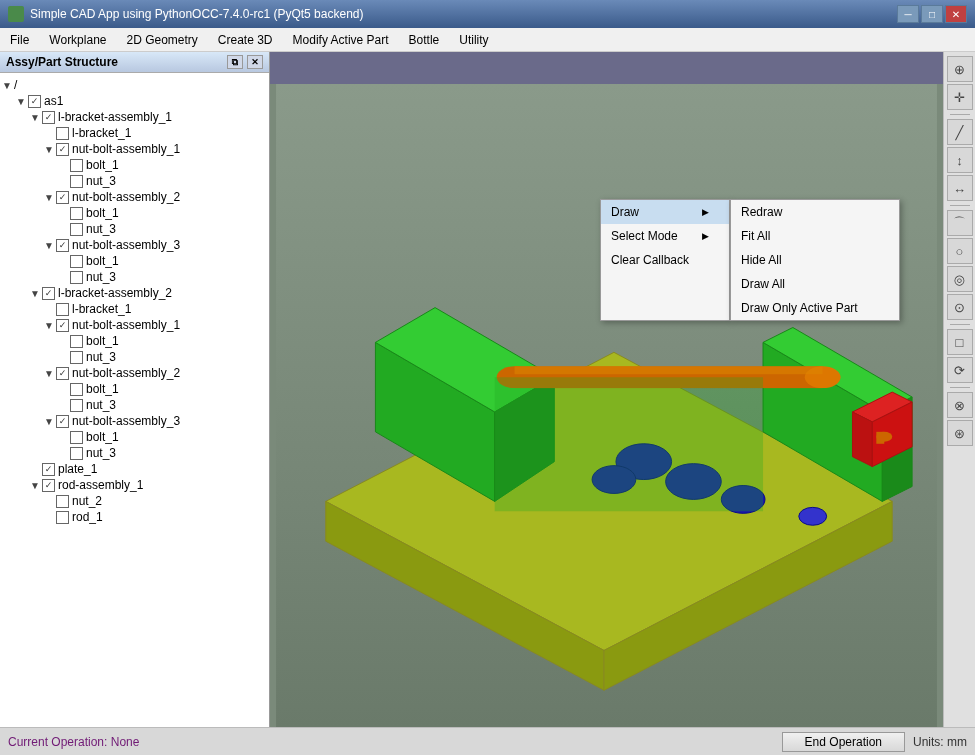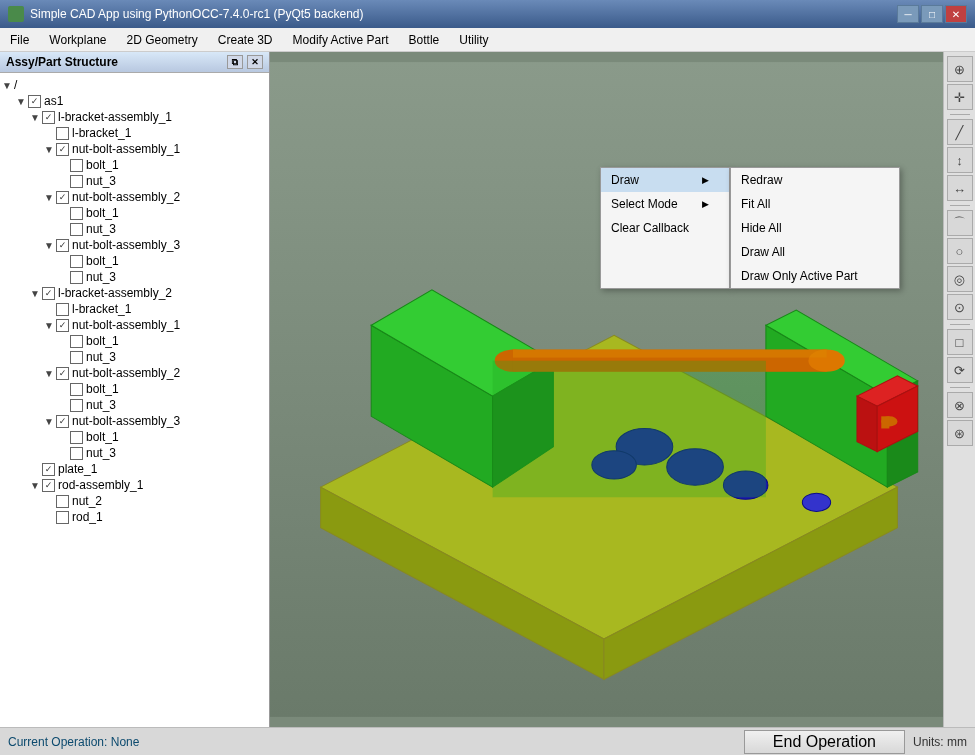--- a/index.html
+++ b/index.html
@@ -100,20 +100,21 @@
     }
     .tree-check.checked::after { content: '✓'; font-size: 9px; }
     .tree-label { font-size: 12px; }
 
     
     #viewport {
       flex: 1;
       background: #7a8a7a;
       position: relative;
       overflow: hidden;
+      margin-top: 32px;
     }
 
     
     #righttoolbar {
       width: 32px;
       background: #e0e0e0;
       border-left: 1px solid #bbb;
       display: flex;
       flex-direction: column;
       align-items: center;
@@ -134,27 +135,27 @@
       height: 28px;
       background: #d8d8d8;
       border-top: 1px solid #bbb;
       display: flex;
       align-items: center;
       padding: 0 8px;
       justify-content: flex-end;
       gap: 8px;
       font-size: 12px;
     }
-    #statusbar .current-op { flex: 1; color: #0c4a6e; }
+    #statusbar .current-op { flex: 1; color: #701a75; }
     #end-op-btn {
       background: linear-gradient(to bottom, #f0f0f0, #d8d8d8);
       border: 1px solid #999;
-      padding: 2px 28px;
+      padding: 2px 22px;
       cursor: pointer;
-      font-size: 16px;
+      font-size: 12px;
     }
     .units { color: #333; font-size: 12px; }
 
     
     #context-menu {
       position: absolute;
       top: 115px;
       left: 330px;
       display: flex;
       z-index: 100;

